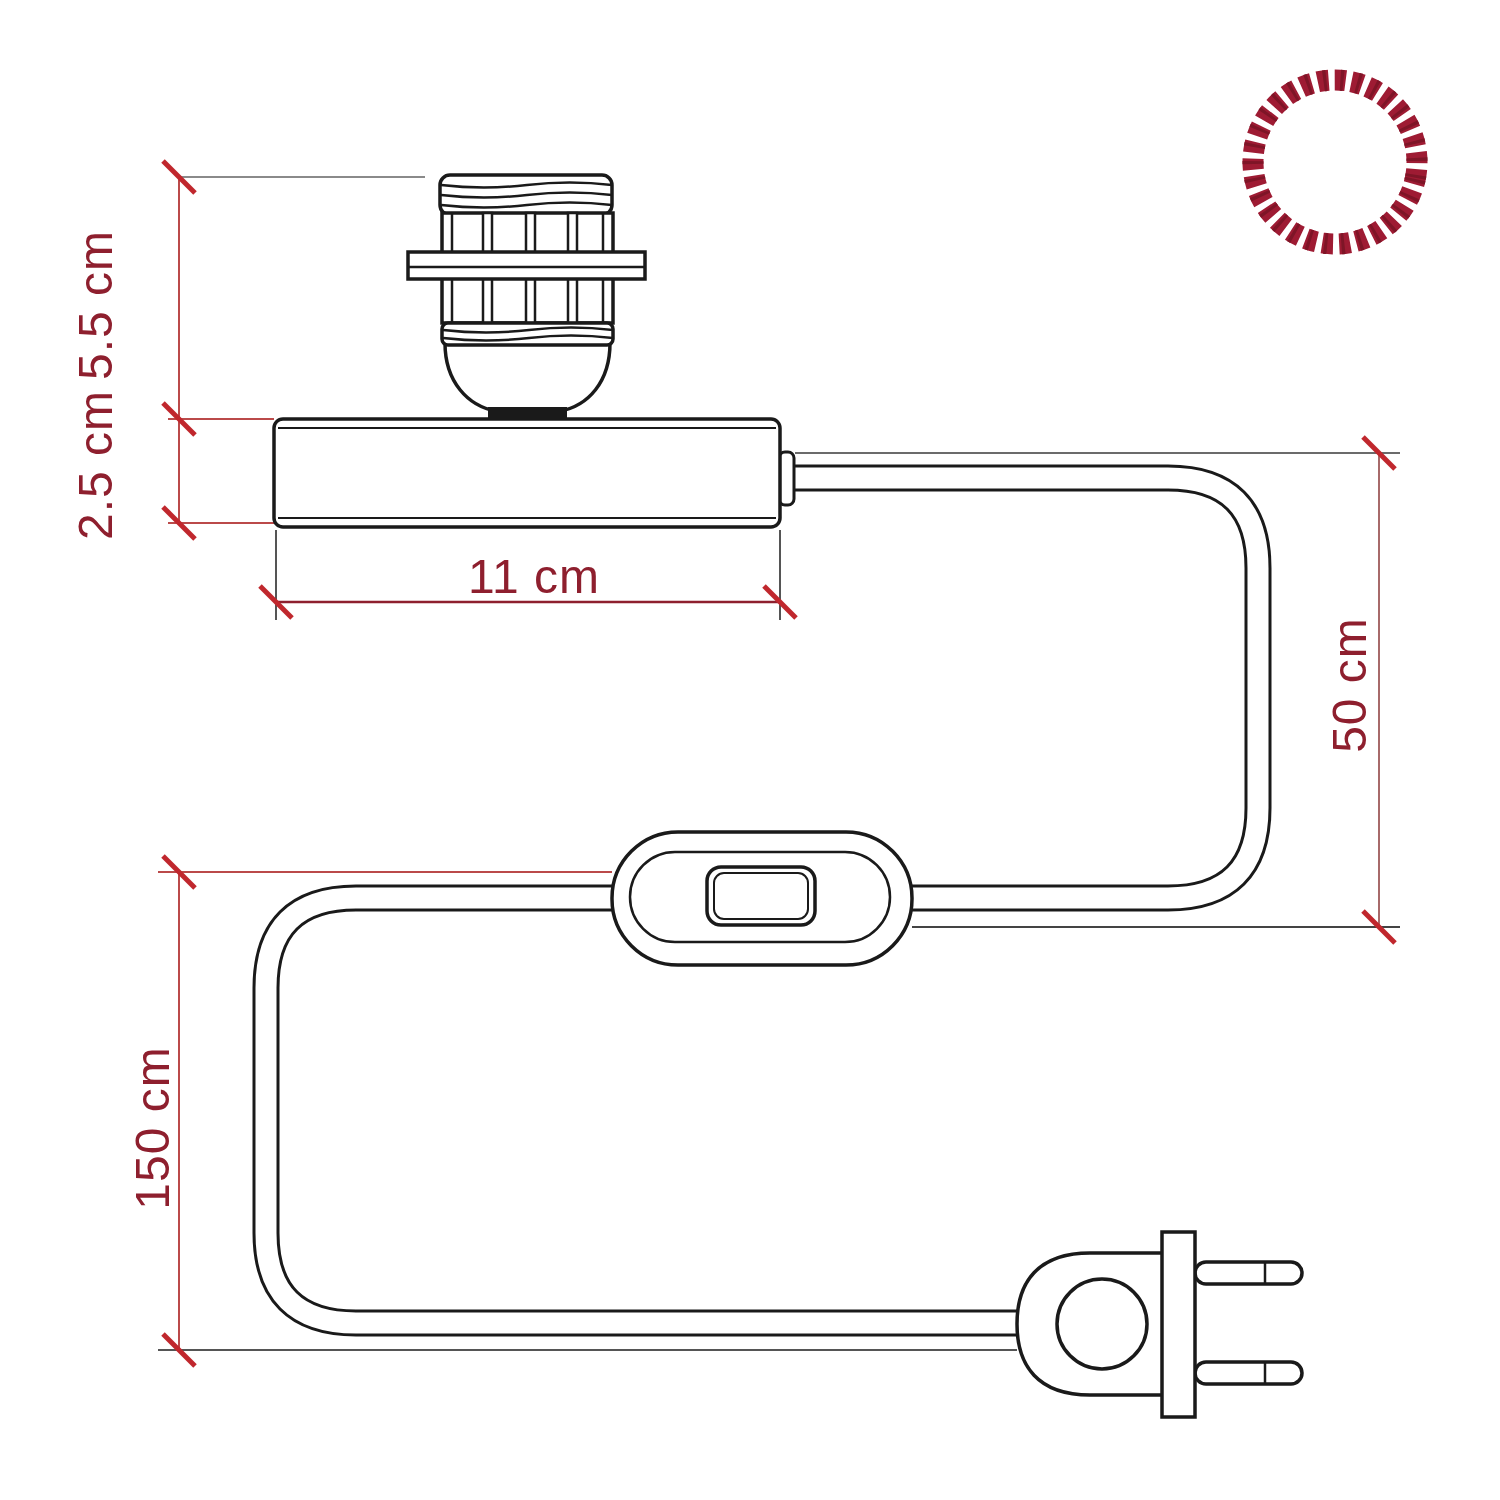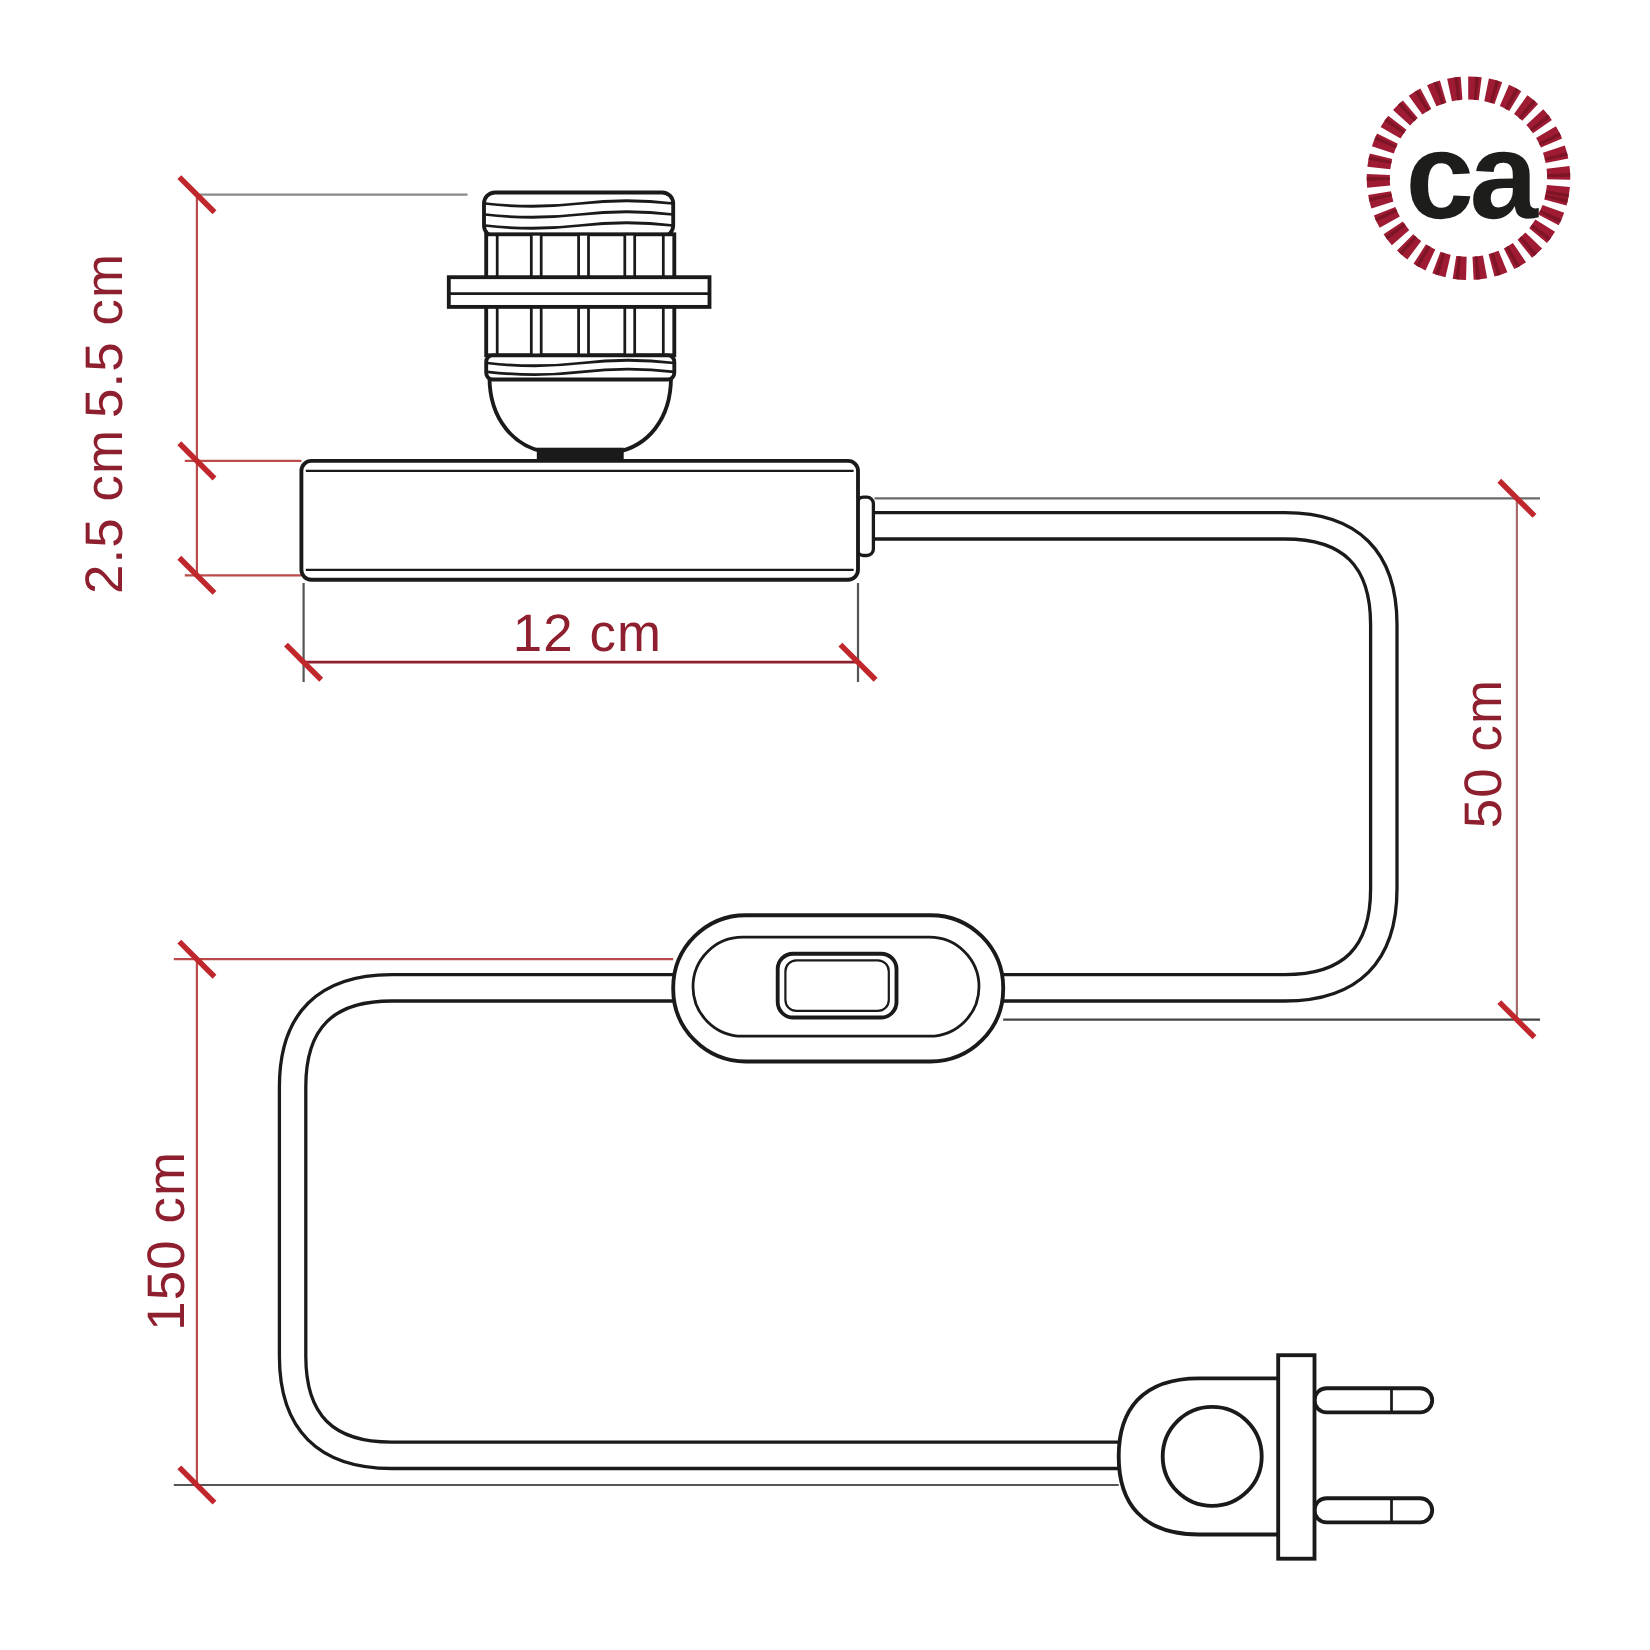--- a/index.html
+++ b/index.html
@@ -138,23 +138,20 @@
     <g>
       <circle cx="1335" cy="162" r="82" fill="none" stroke="#9e1b33" stroke-width="21" stroke-dasharray="11 6" transform="rotate(8 1335 162)"></circle>
       <circle cx="1335" cy="162" r="82" fill="none" stroke="#7e1527" stroke-width="21" stroke-dasharray="3 14" transform="rotate(12 1335 162)"></circle>
     </g>
   </svg>
 
   <div class="dim-label vertical" style="left:95px;top:305px;">5.5 cm</div>
 
   <div class="dim-label vertical" style="left:95px;top:465px;">2.5 cm</div>
 
-  <div class="dim-label" style="left:534px;top:576px;">12 cm</div>
+  <div class="dim-label" style="left:534px;top:576px;">11 cm</div>
 
   <div class="dim-label vertical" style="left:1349px;top:685px;">50 cm</div>
 
   <div class="dim-label vertical" style="left:152px;top:1128px;">150 cm</div>
 
-  <div class="logo">
-    <div class="logo-text">ca</div>
-  </div>
 
 </div>
 
 </body></html>

